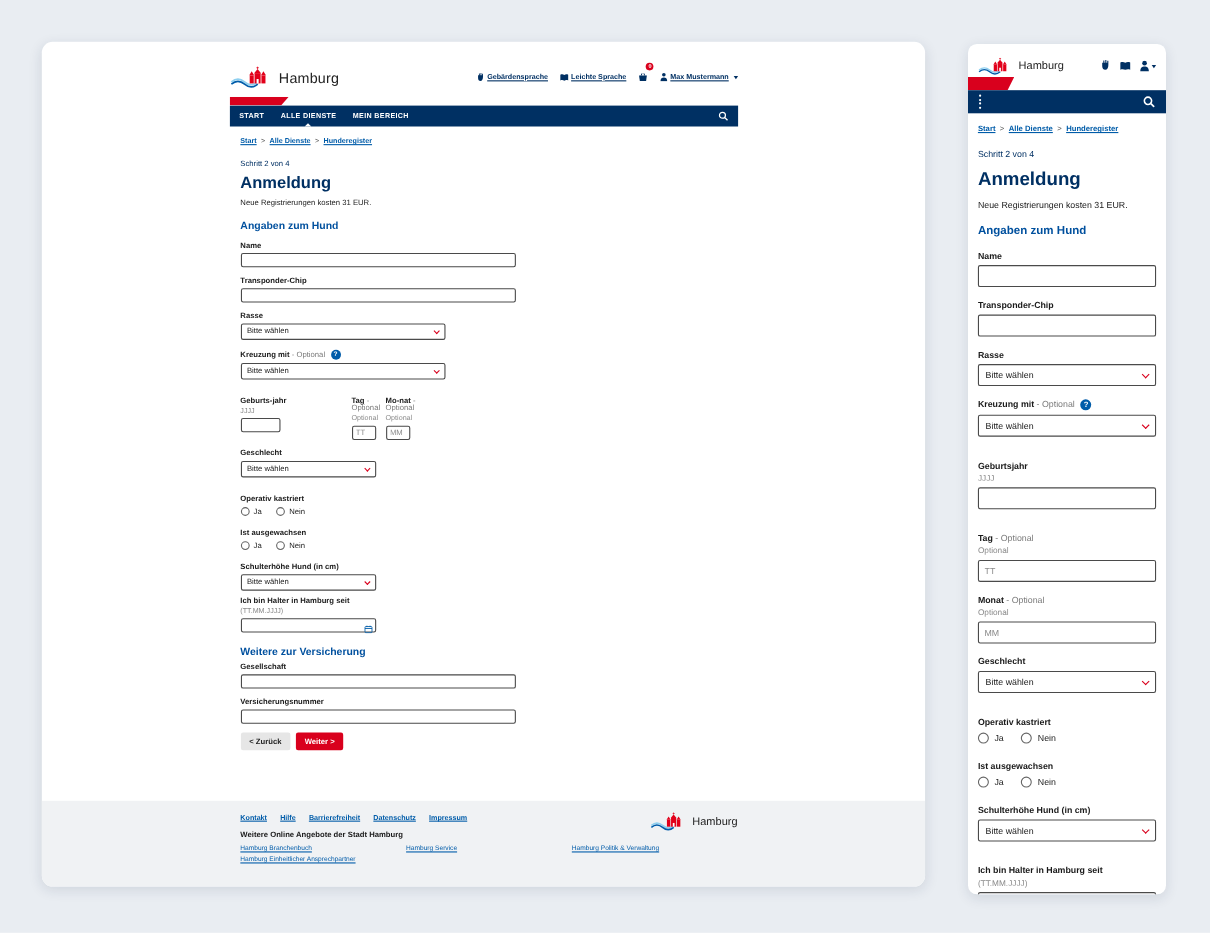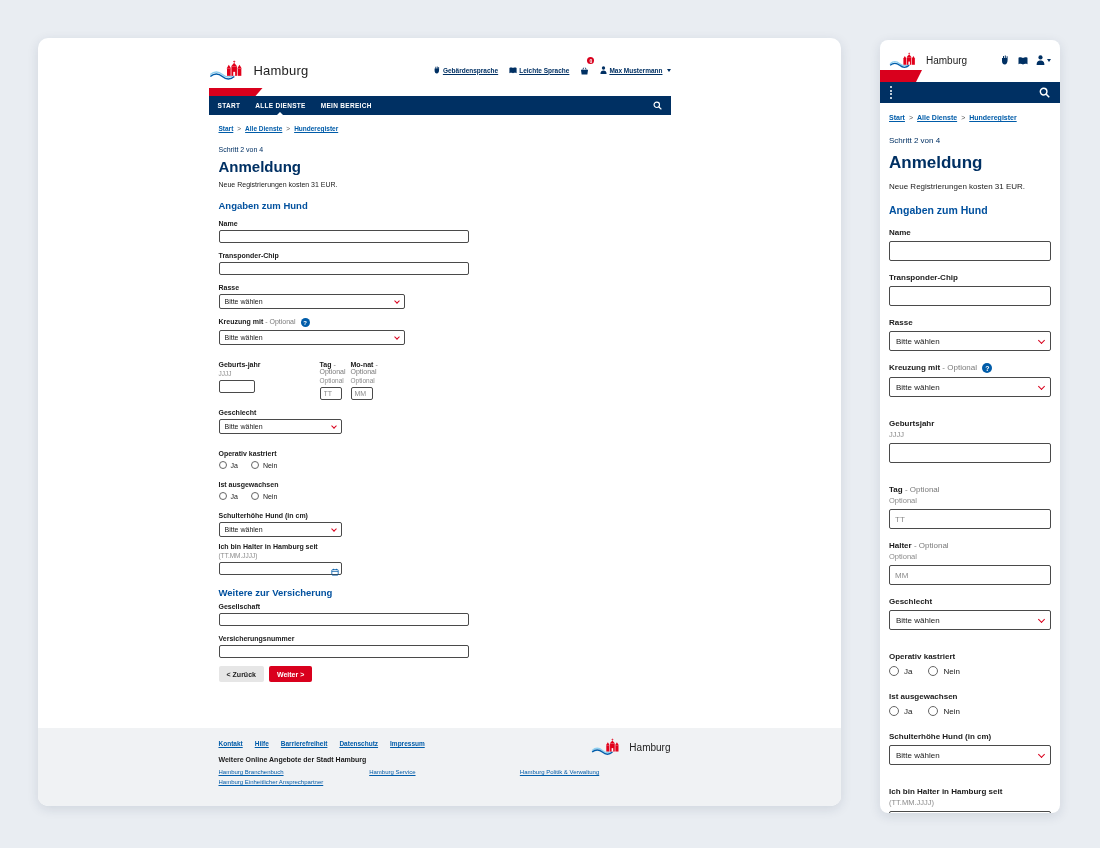--- a/index.html
+++ b/index.html
@@ -474,21 +474,21 @@
       <input class="m-ti" style="">
     </div>
 
     <div class="m-group mt-lg">
       <div class="m-lbl"><span>Tag</span> <span class="opt">- Optional</span></div>
       <div class="m-hint">Optional</div>
       <input class="m-ti" placeholder="TT" style="">
     </div>
 
     <div class="m-group">
-      <div class="m-lbl"><span>Halter</span> <span class="opt">- Optional</span></div>
+      <div class="m-lbl"><span>Monat</span> <span class="opt">- Optional</span></div>
       <div class="m-hint">Optional</div>
       <input class="m-ti" placeholder="MM" style="">
     </div>
 
     <div class="m-group">
       <div class="m-lbl">Geschlecht</div>
       <div class="m-sel">
         <span>Bitte wählen</span>
         <span class="chev"></span>
       </div>

